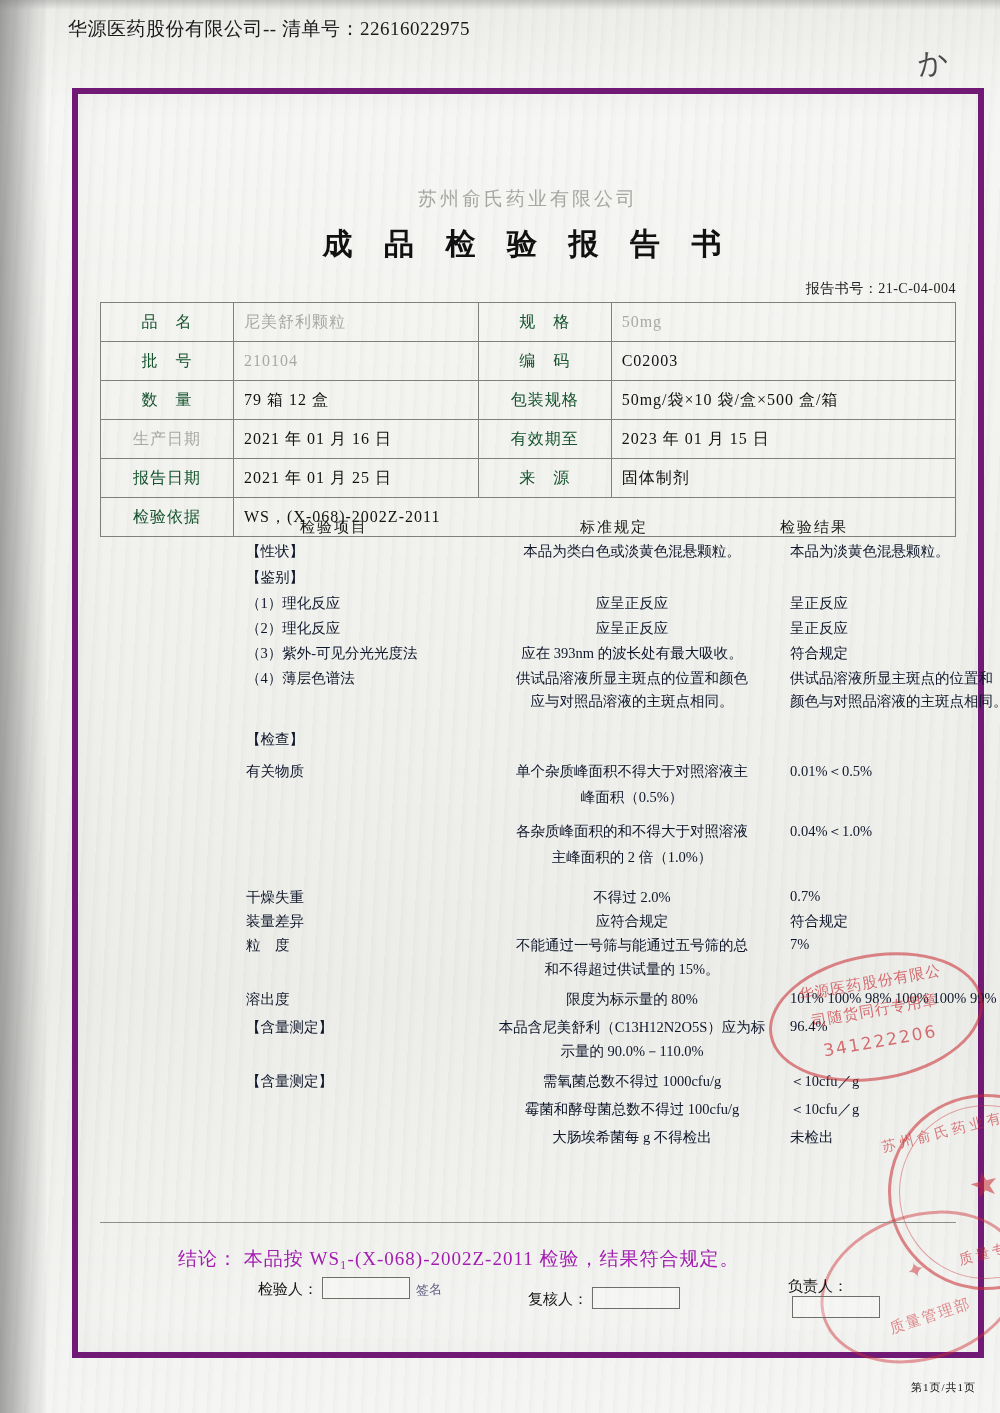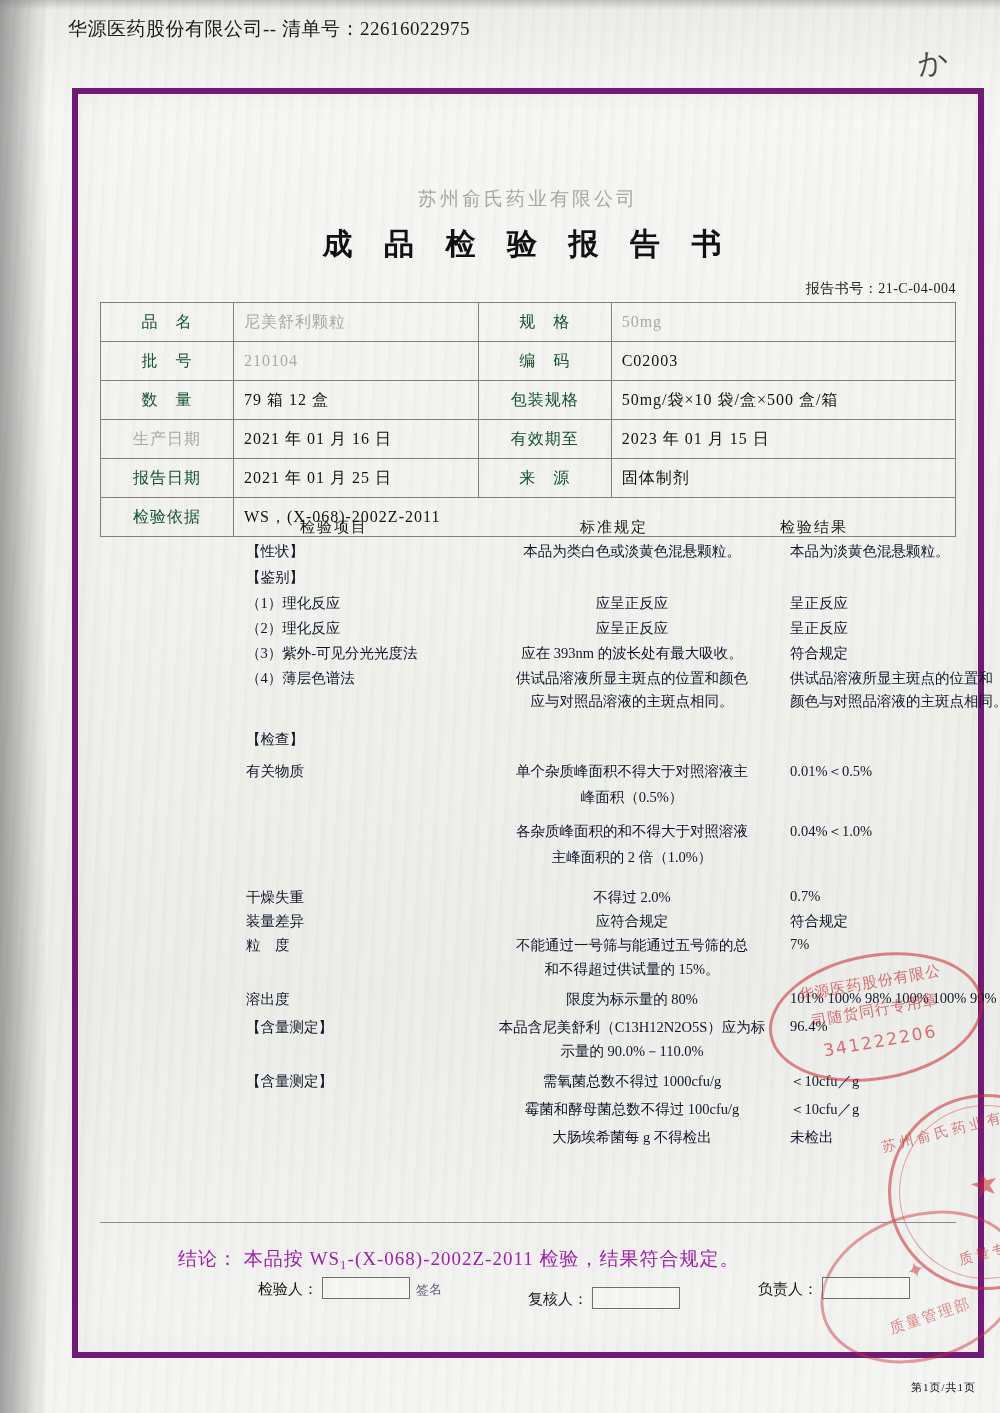--- a/index.html
+++ b/index.html
@@ -188,21 +188,21 @@
   .sign-line {
     position: absolute;
     top: 1183px;
     left: 100px;
     width: 760px;
     font-size: 15px;
     color: #151515;
   }
   .sign-line .s1 { position: absolute; left: 80px; }
   .sign-line .s2 { position: absolute; left: 350px; margin-top: 10px; }
-  .sign-line .s3 { position: absolute; left: 580px; }
+  .sign-line .s3 { position: absolute; left: 610px; }
   .sig-box {
     display: inline-block;
     width: 86px;
     height: 20px;
     border: 1px solid #6e6e6b;
     vertical-align: -5px;
     margin-left: 4px;
     background: rgba(255,255,255,0.25);
   }
   .hand {

